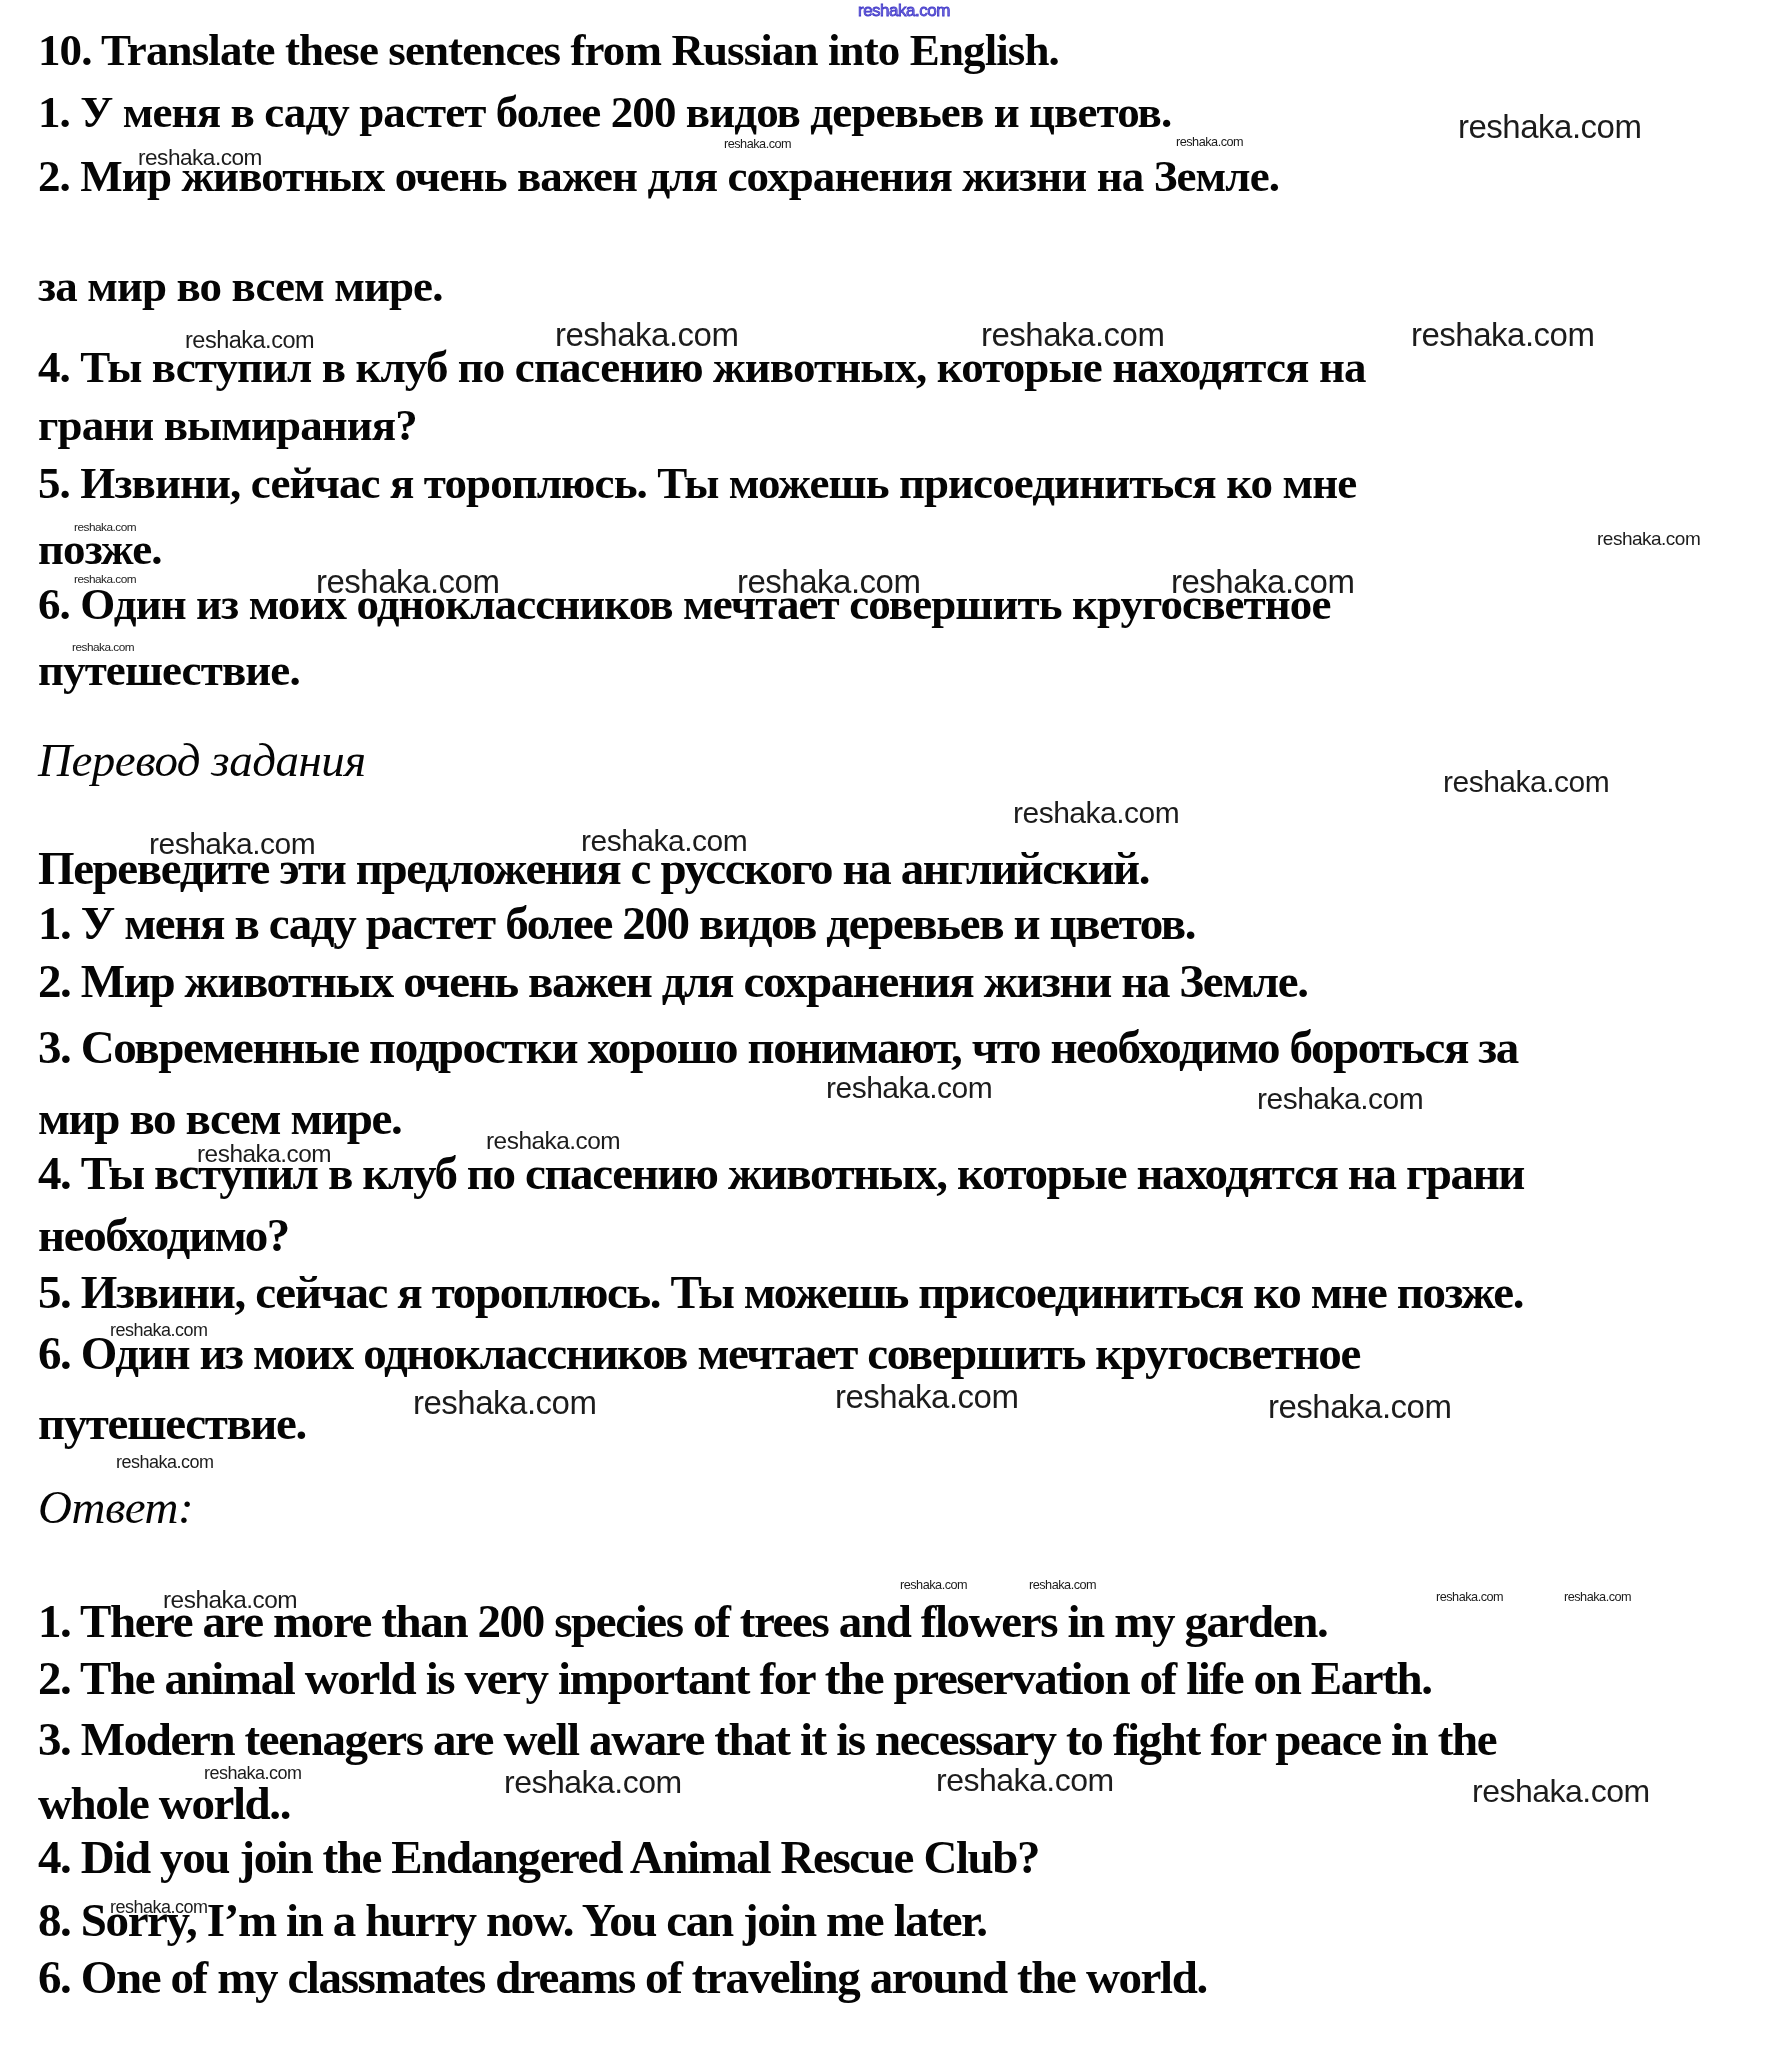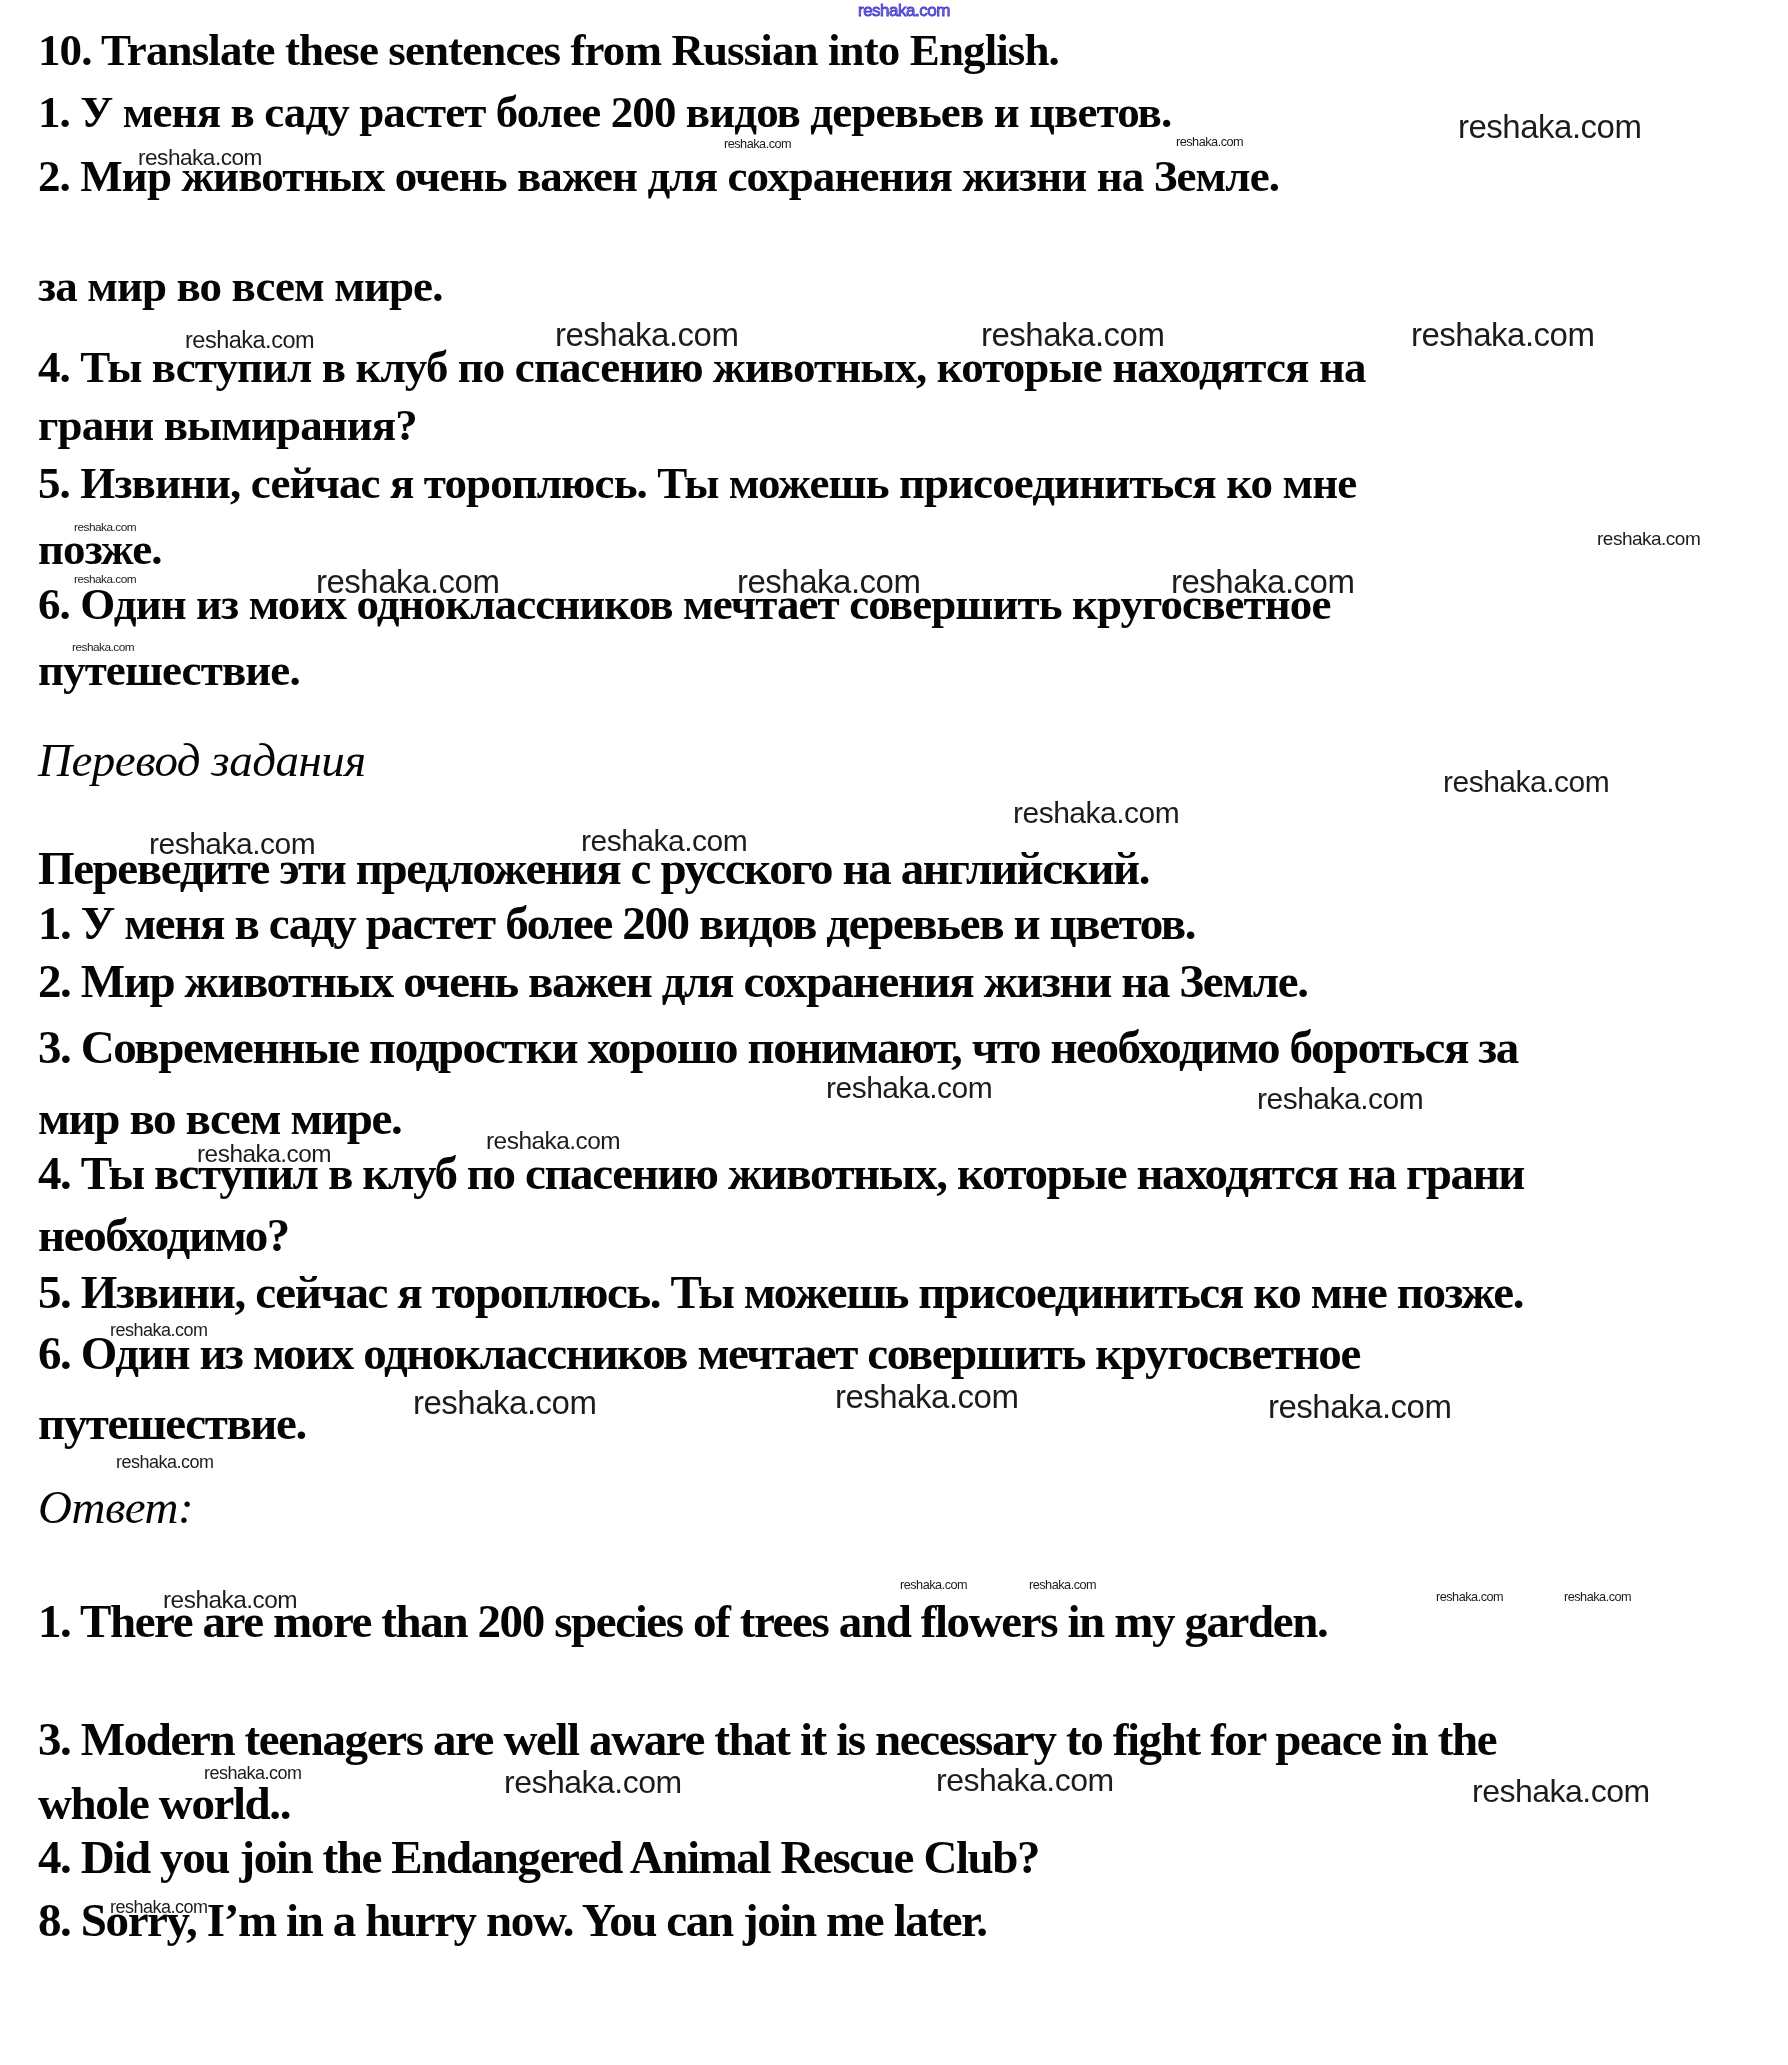--- a/index.html
+++ b/index.html
@@ -59,24 +59,26 @@
   <div class="tline r" style="top:1024px">3. Современные подростки хорошо понимают, что необходимо бороться за</div>
   <div class="tline r" style="top:1095px">мир во всем мире.</div>
   <div class="tline r" style="top:1150px">4. Ты вступил в клуб по спасению животных, которые находятся на грани</div>
   <div class="tline r" style="top:1212px">необходимо?</div>
   <div class="tline r" style="top:1269px">5. Извини, сейчас я тороплюсь. Ты можешь присоединиться ко мне позже.</div>
   <div class="tline r" style="top:1330px">6. Один из моих одноклассников мечтает совершить кругосветное</div>
   <div class="tline r" style="top:1400px">путешествие.</div>
 
   <div class="tline h" style="top:1484px">Ответ:</div>
   <div class="tline r" style="top:1598px">1. There are more than 200 species of trees and flowers in my garden.</div>
+  <div class="tline r" style="top:1655px">2. The animal world is very important for the preservation of life on Earth.</div>
   <div class="tline r" style="top:1716px">3. Modern teenagers are well aware that it is necessary to fight for peace in the</div>
   <div class="tline r" style="top:1780px">whole world..</div>
   <div class="tline r" style="top:1834px">4. Did you join the Endangered Animal Rescue Club?</div>
   <div class="tline r" style="top:1897px">8. Sorry, I’m in a hurry now. You can join me later.</div>
+  <div class="tline r" style="top:1954px">6. One of my classmates dreams of traveling around the world.</div>
 
   <span class="wm wm-top" style="left:858px;top:1.8px;font-size:17px">reshaka.com</span>
   <span class="wm" style="left:1458px;top:110px;font-size:33px">reshaka.com</span>
   <span class="wm" style="left:724px;top:138px;font-size:12.7px">reshaka.com</span>
   <span class="wm" style="left:1176px;top:136px;font-size:12.7px">reshaka.com</span>
   <span class="wm" style="left:138px;top:147px;font-size:22.6px">reshaka.com</span>
 
   <span class="wm" style="left:185px;top:329px;font-size:23.5px">reshaka.com</span>
   <span class="wm" style="left:555px;top:318px;font-size:33px">reshaka.com</span>
   <span class="wm" style="left:981px;top:318px;font-size:33px">reshaka.com</span>

